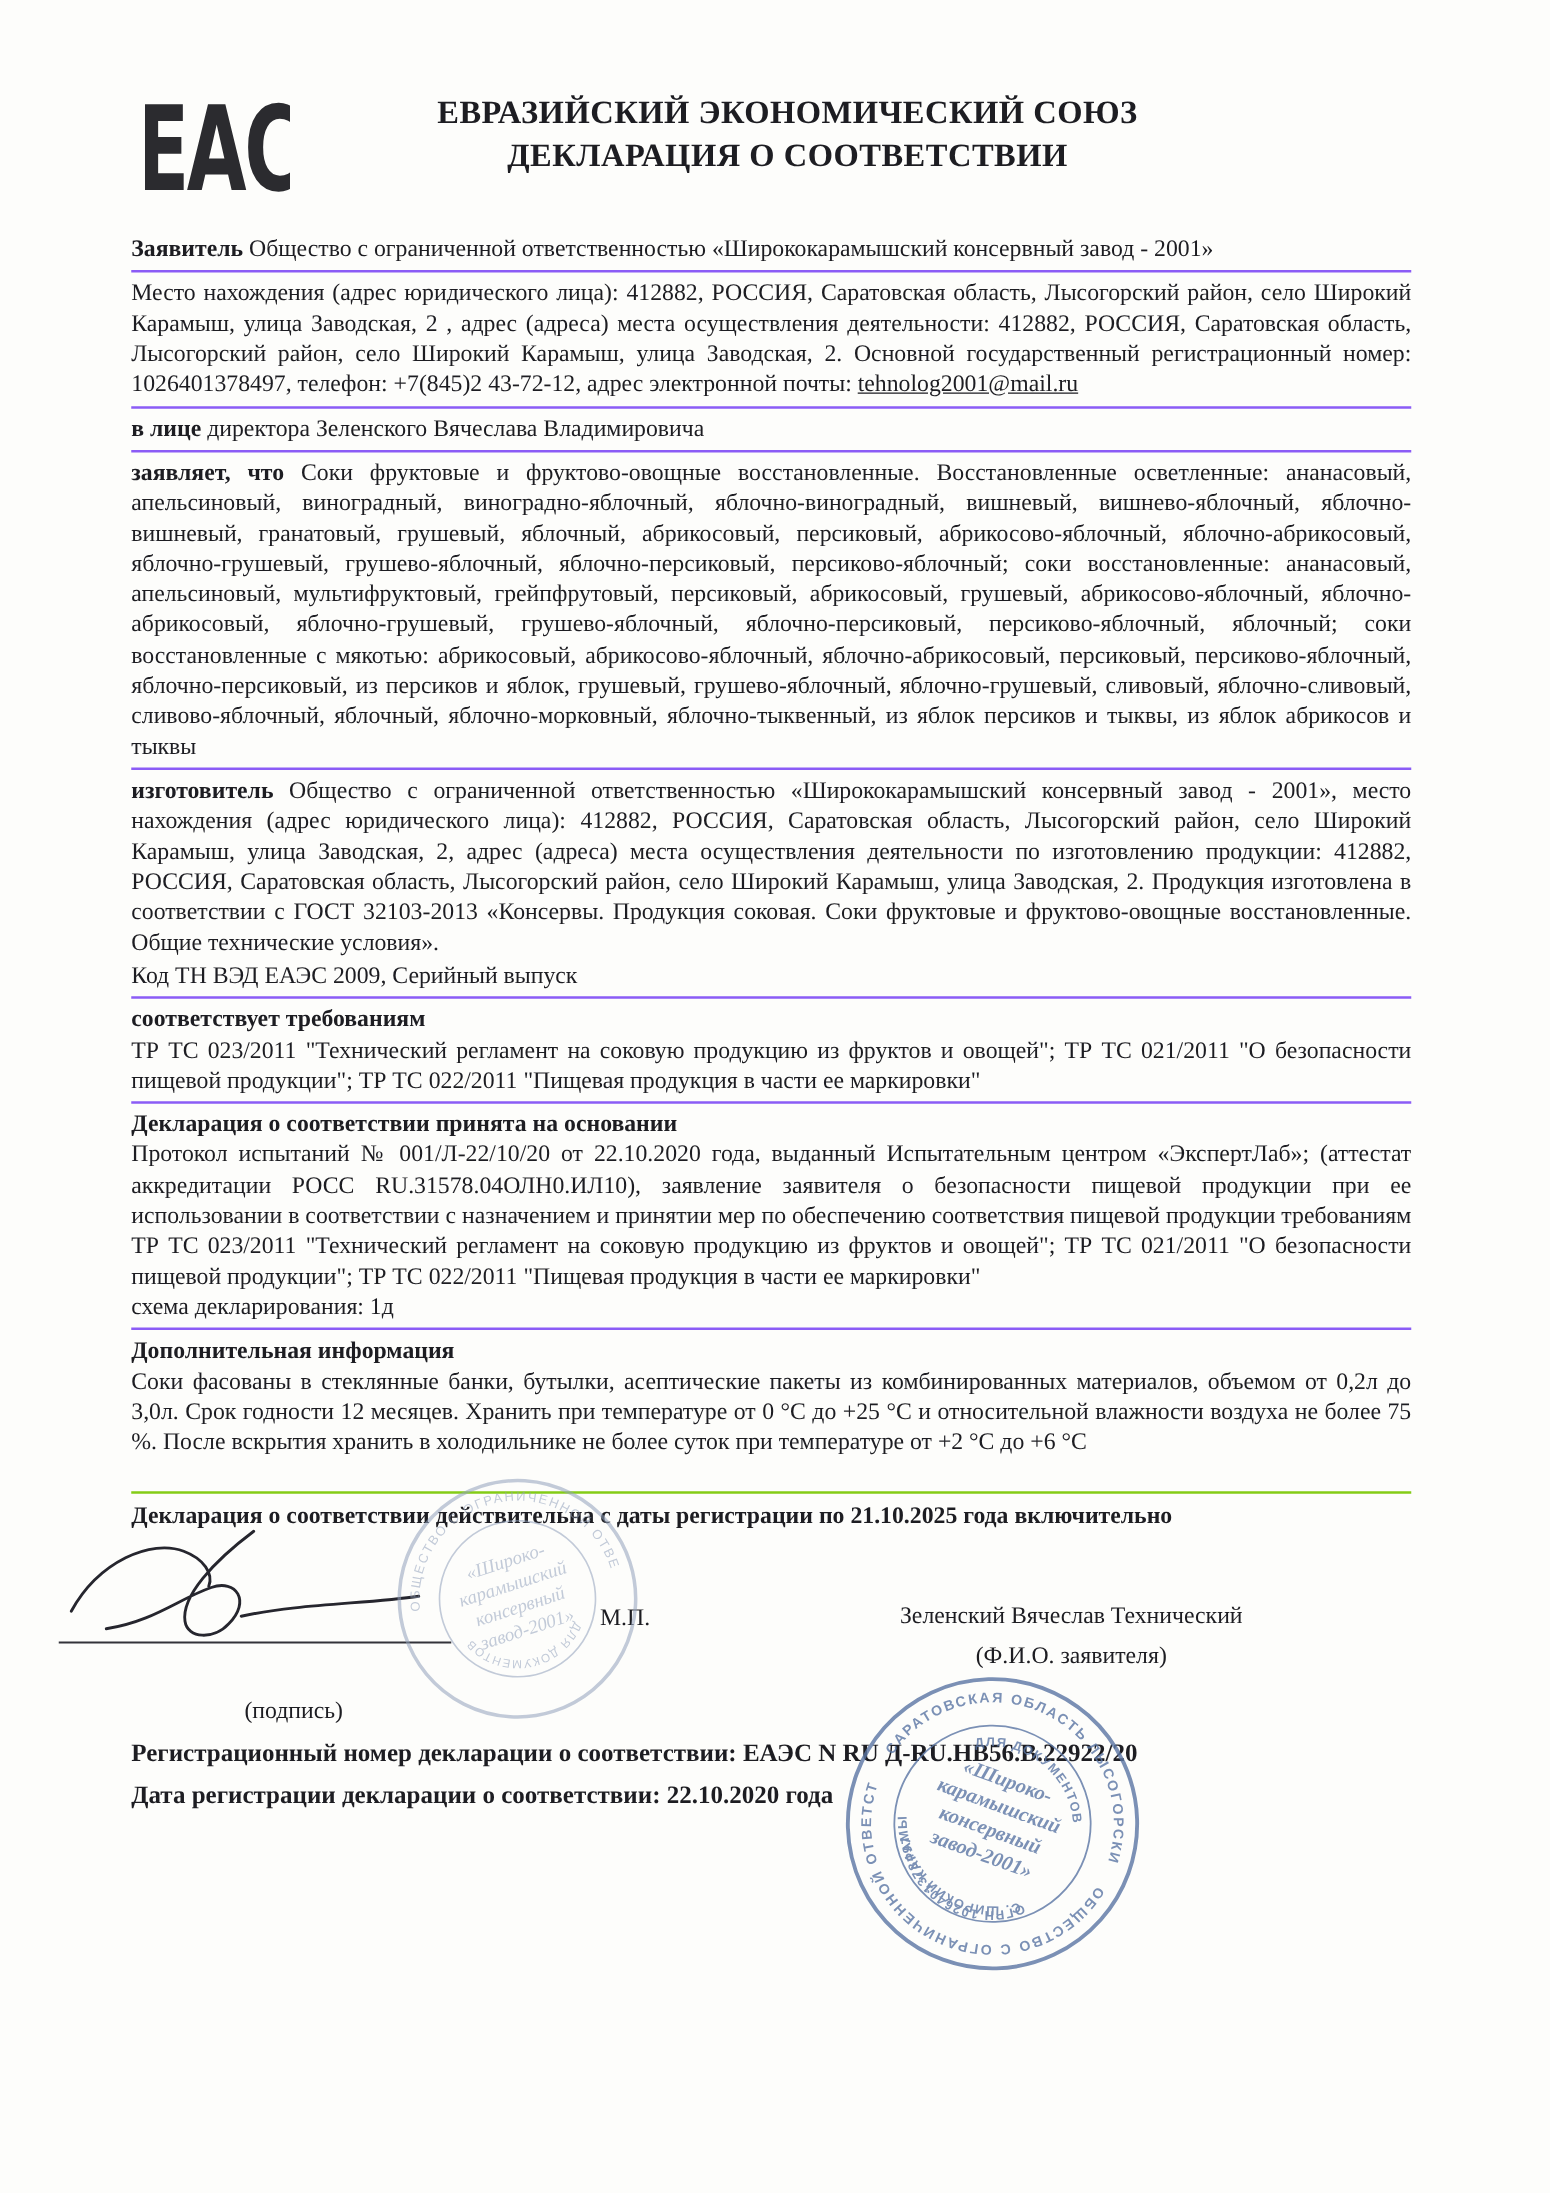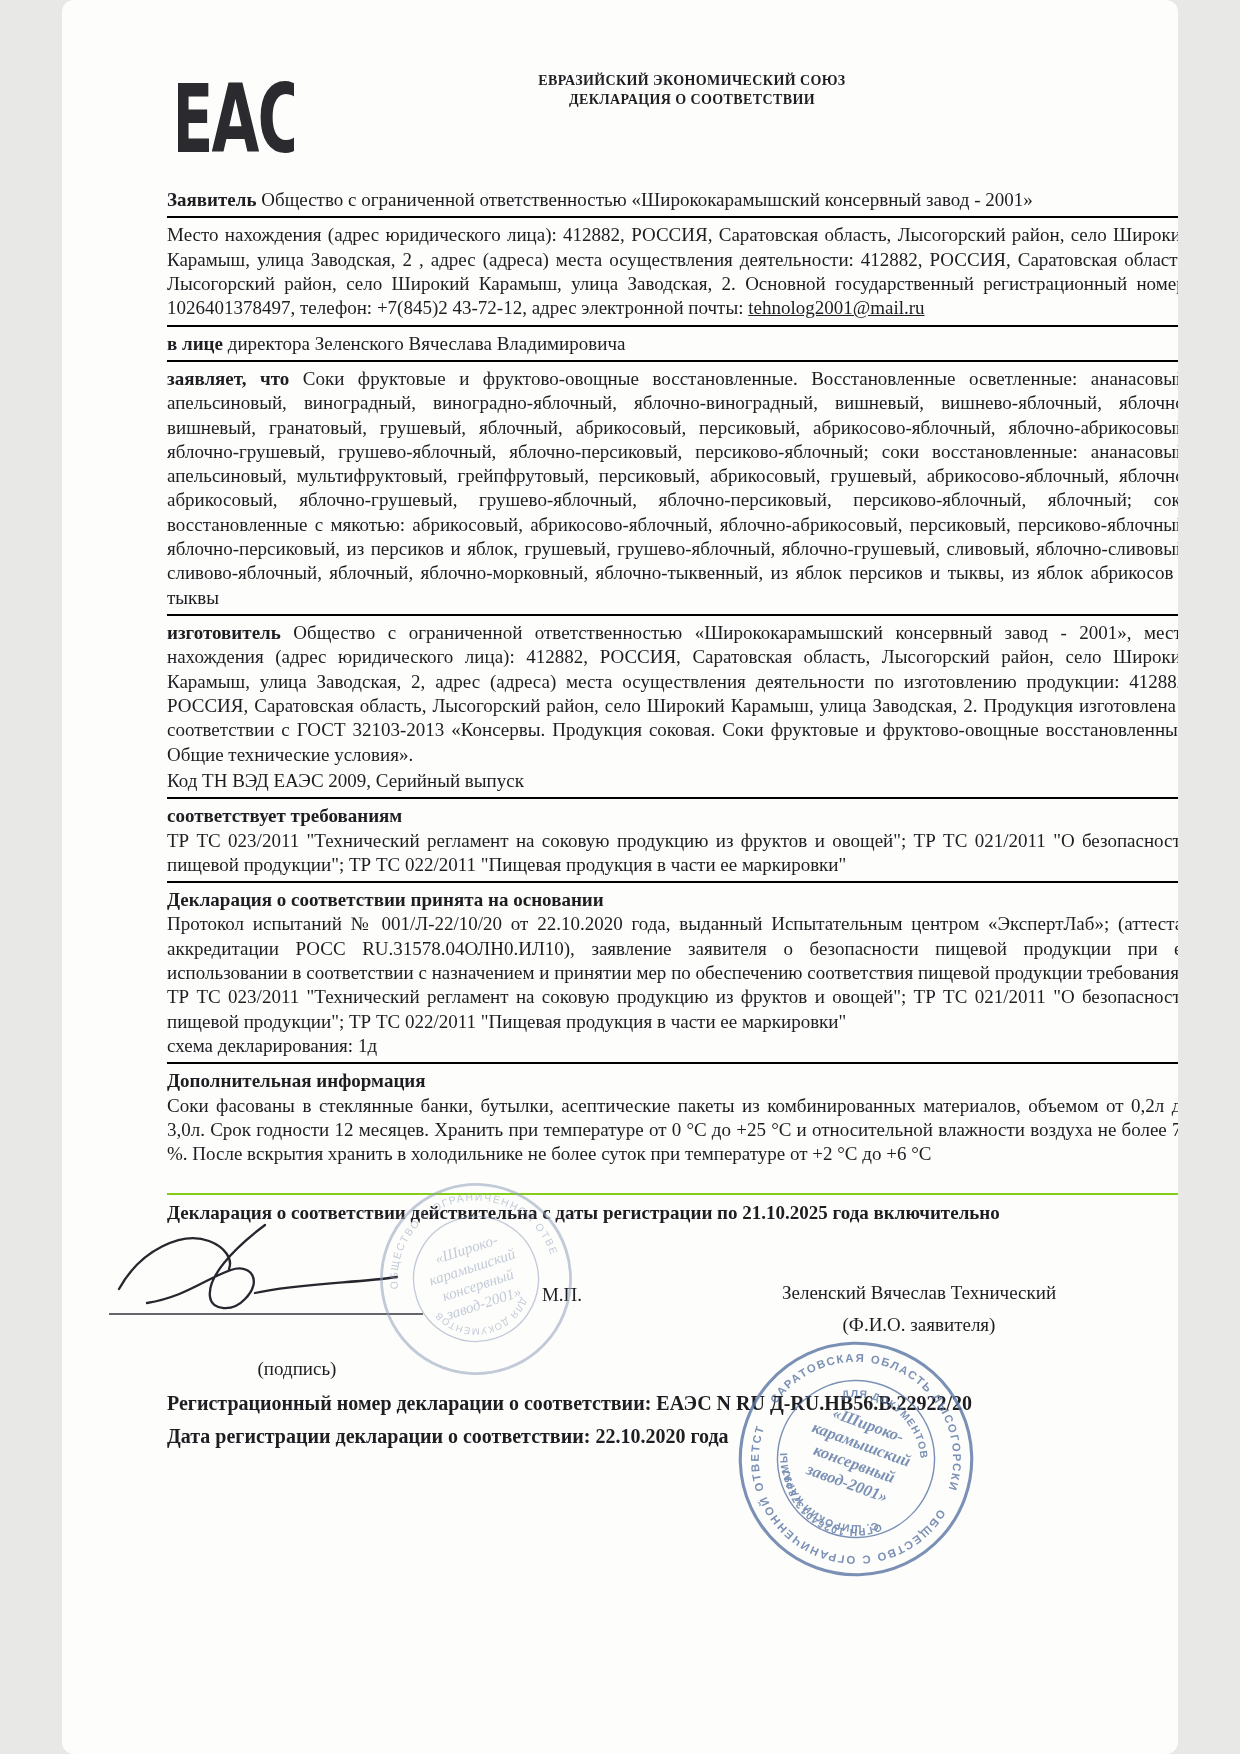--- a/index.html
+++ b/index.html
@@ -1,32 +1,32 @@
 <!DOCTYPE html>
 <html><head>
 <meta charset="utf-8">
 <style>
   * { margin:0; padding:0; box-sizing:border-box; }
   html,body { background:#e8e8e6; }
   body { font-family:"Liberation Serif", serif; color:#1d1d22; }
   .page {
-    position:relative; width:1116px; height:1754px; margin:0 auto;
-    background:#fdfdfb; overflow:hidden;border-radius:12px;
+    position:relative; width:1240px; height:1754px; margin:0 auto;
+    background:#fdfdfb; overflow:hidden;
   }
   .logo { position:absolute; left:116px; top:48px; width:116px; height:118px; }
   .header {
     position:absolute; left:300px; top:72px; width:660px;
-    text-align:center; font-weight:bold; font-size:14px; line-height:1.35; letter-spacing:.4px;
+    text-align:center; font-weight:bold; font-size:26px; line-height:1.35; letter-spacing:.4px;
   }
   .content {
     position:absolute; left:105px; top:186px; width:1024px;
     font-size:19px; line-height:1.28;
   }
   .para { text-align:justify; }
-  .sec { border-bottom:2px solid #000000; padding:2px 0 4px; margin-bottom:3px; }
+  .sec { border-bottom:2px solid #8b5cf6; padding:2px 0 4px; margin-bottom:3px; }
   .sec.noline { border-bottom:none; }
   .lead { font-weight:bold; }
   .heading { font-weight:bold; }
   .email { text-decoration:underline; }
   .codeline { margin-top:2px; }
   .validity {
     border-top:2px solid #84cc16; margin-top:22px; padding-top:6px;
     font-weight:bold;
   }
   

